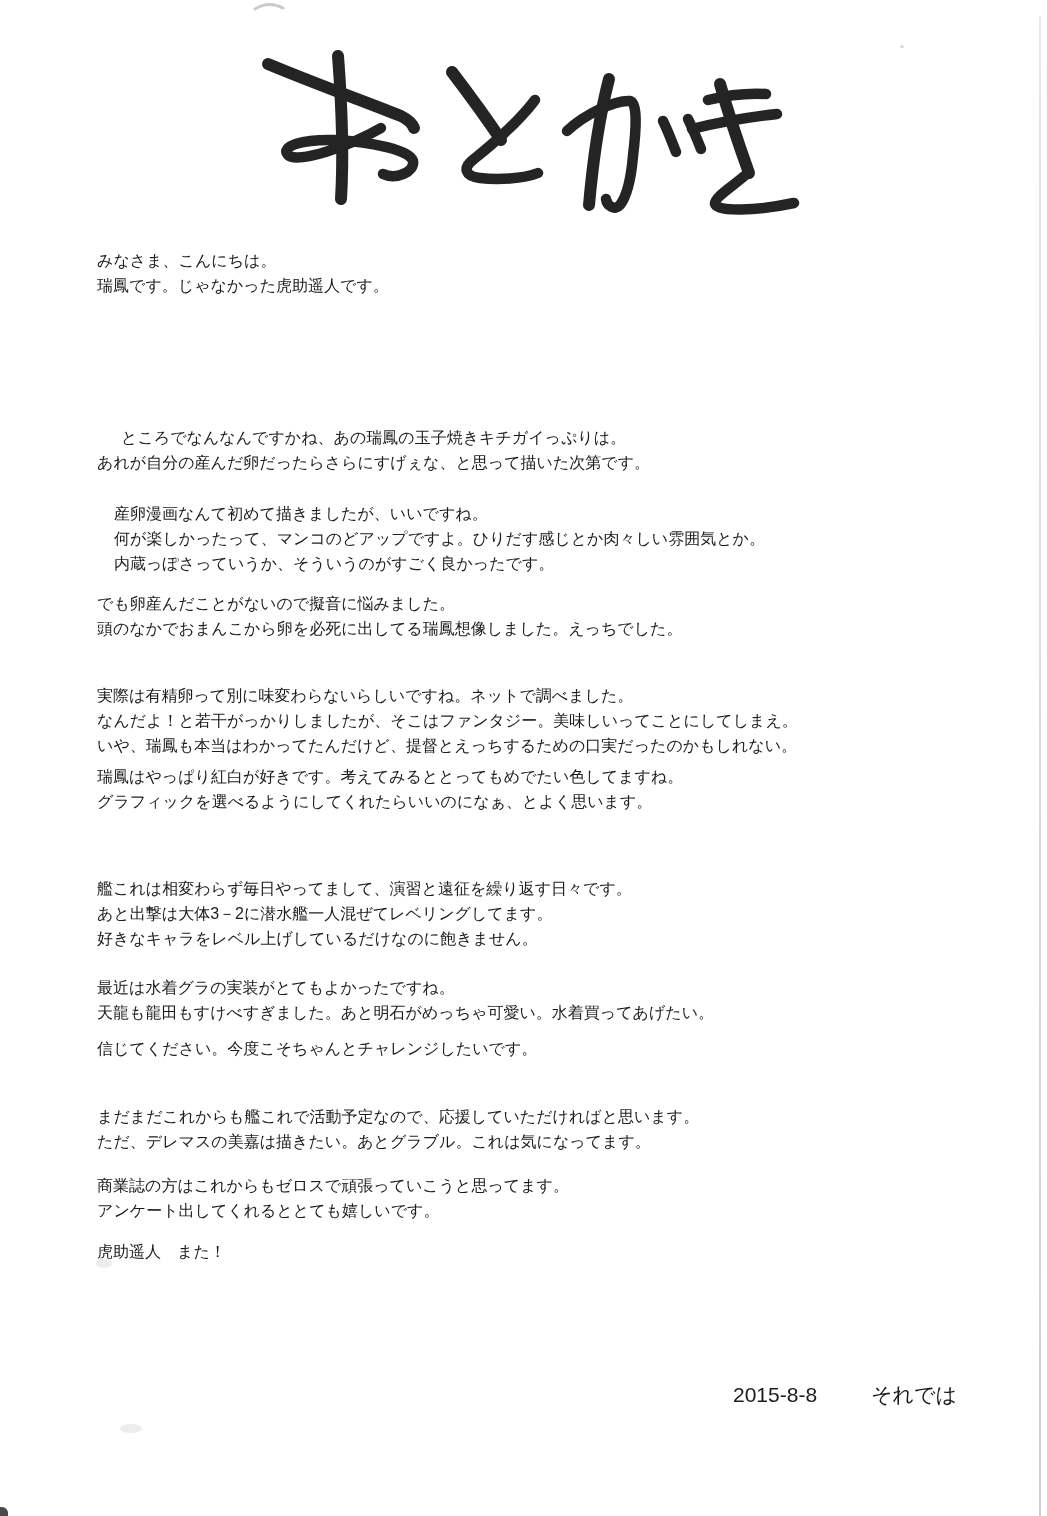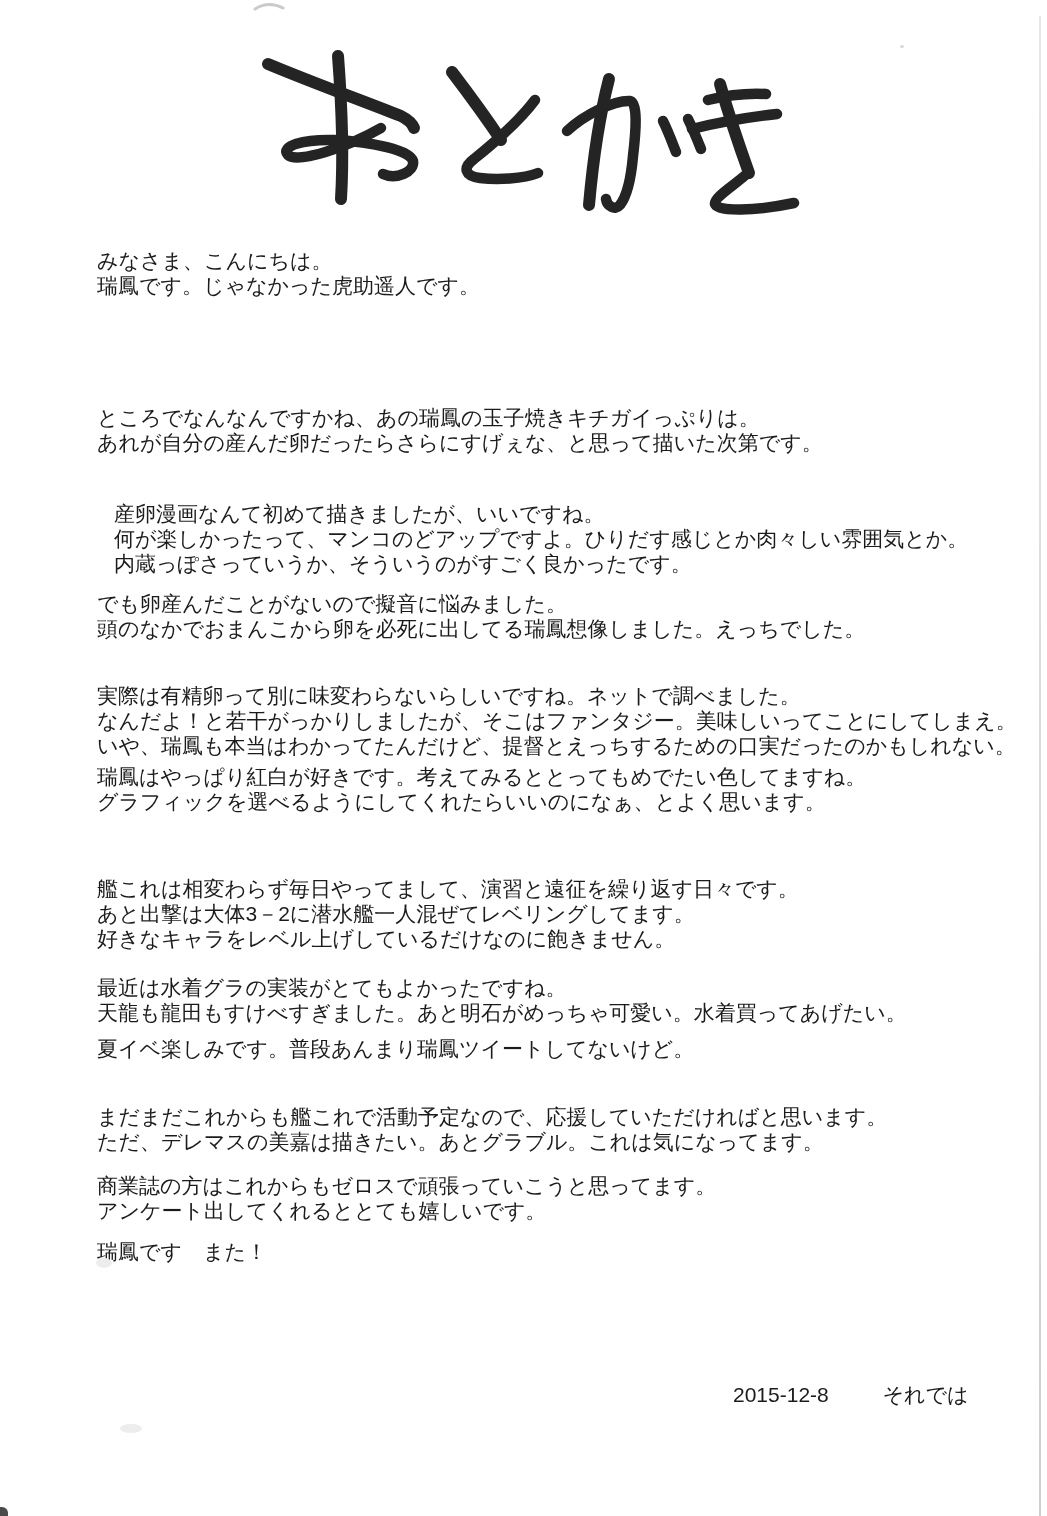--- a/index.html
+++ b/index.html
@@ -26,21 +26,21 @@
     stroke-linecap:round;
     stroke-linejoin:round;
   }
   .title-svg path.thin { stroke-width:10.5; }
   .title-svg path.smudge { stroke:#bdbdbd; stroke-width:3; opacity:.8; }
   .body-text { position:absolute; inset:0; }
   .para {
     position:absolute;
     left:97px;
     margin:0;
-    font-size:21px;
+    font-size:16px;
     line-height:25px;
     white-space:nowrap;
     color:#1b1b1b;
     font-family:"Liberation Sans", sans-serif;
   }
   .footer {
     position:absolute;
     top:1381px; left:733px;
     font-size:21px;
     color:#1b1b1b;
@@ -99,35 +99,35 @@
     <path class="thin" d="M688,119 C693,129 697,139 701,149"></path>
 
     <path class="thin" d="M708,100 C728,95 748,93 766,94"></path>
     <path class="thin" d="M692,129 C720,122 750,117 777,114"></path>
     <path d="M720,84 C728,112 740,148 749,173"></path>
     <path class="thin" d="M749,172 C735,185 714,197 715,204 C717,212 756,211 794,203"></path>
   </svg>
 
   <div class="body-text">
       <p class="para" style="top: 248px;">みなさま、こんにちは。<br>瑞鳳です。じゃなかった虎助遥人です。</p>
-      <p class="para" style="top: 405px;">ところでなんなんですかね、あの瑞鳳の玉子焼きキチガイっぷりは。<br>あれが自分の産んだ卵だったらさらにすげぇな、と思って描いた次第です。</p>
+      <p class="para" style="top: 425px; text-align: center;">ところでなんなんですかね、あの瑞鳳の玉子焼きキチガイっぷりは。<br>あれが自分の産んだ卵だったらさらにすげぇな、と思って描いた次第です。</p>
       <p class="para" style="top: 501px; margin-left: 17px;">産卵漫画なんて初めて描きましたが、いいですね。<br>何が楽しかったって、マンコのどアップですよ。ひりだす感じとか肉々しい雰囲気とか。<br>内蔵っぽさっていうか、そういうのがすごく良かったです。</p>
       <p class="para" style="top: 683px;">実際は有精卵って別に味変わらないらしいですね。ネットで調べました。<br>なんだよ！と若干がっかりしましたが、そこはファンタジー。美味しいってことにしてしまえ。<br>いや、瑞鳳も本当はわかってたんだけど、提督とえっちするための口実だったのかもしれない。</p>
       <p class="para" style="top: 591px;">でも卵産んだことがないので擬音に悩みました。<br>頭のなかでおまんこから卵を必死に出してる瑞鳳想像しました。えっちでした。</p>
       <p class="para" style="top: 764px;">瑞鳳はやっぱり紅白が好きです。考えてみるととってもめでたい色してますね。<br>グラフィックを選べるようにしてくれたらいいのになぁ、とよく思います。</p>
       <p class="para" style="top: 876px;">艦これは相変わらず毎日やってまして、演習と遠征を繰り返す日々です。<br>あと出撃は大体3－2に潜水艦一人混ぜてレベリングしてます。<br>好きなキャラをレベル上げしているだけなのに飽きません。</p>
       <p class="para" style="top: 975px;">最近は水着グラの実装がとてもよかったですね。<br>天龍も龍田もすけべすぎました。あと明石がめっちゃ可愛い。水着買ってあげたい。</p>
-      <p class="para" style="top: 1036px;">夏イベ楽しみです。普段あんまり瑞鳳ツイートしてないけど。</p>
+      <p class="para" style="top: 1036px;">信じてください。今度こそちゃんとチャレンジしたいです。</p>
       <p class="para" style="top: 1173px;">商業誌の方はこれからもゼロスで頑張っていこうと思ってます。<br>アンケート出してくれるととても嬉しいです。</p>
       <p class="para" style="top: 1104px;">まだまだこれからも艦これで活動予定なので、応援していただければと思います。<br>ただ、デレマスの美嘉は描きたい。あとグラブル。これは気になってます。</p>
-      <p class="para" style="top: 1239px;">瑞鳳です　また！</p>
+      <p class="para" style="top: 1239px;">虎助遥人　また！</p>
     </div>
 
   <div class="footer">
-    <span class="date">2015-12-8</span>
+    <span class="date">2015-8-8</span>
     <span class="author">それでは</span>
   </div>
 
   <div class="edge-right"></div>
   <div class="corner-mark"></div>
   <div class="blob b1"></div>
   <div class="blob b2"></div>
   <div class="speck s1"></div>
 
 </div>

